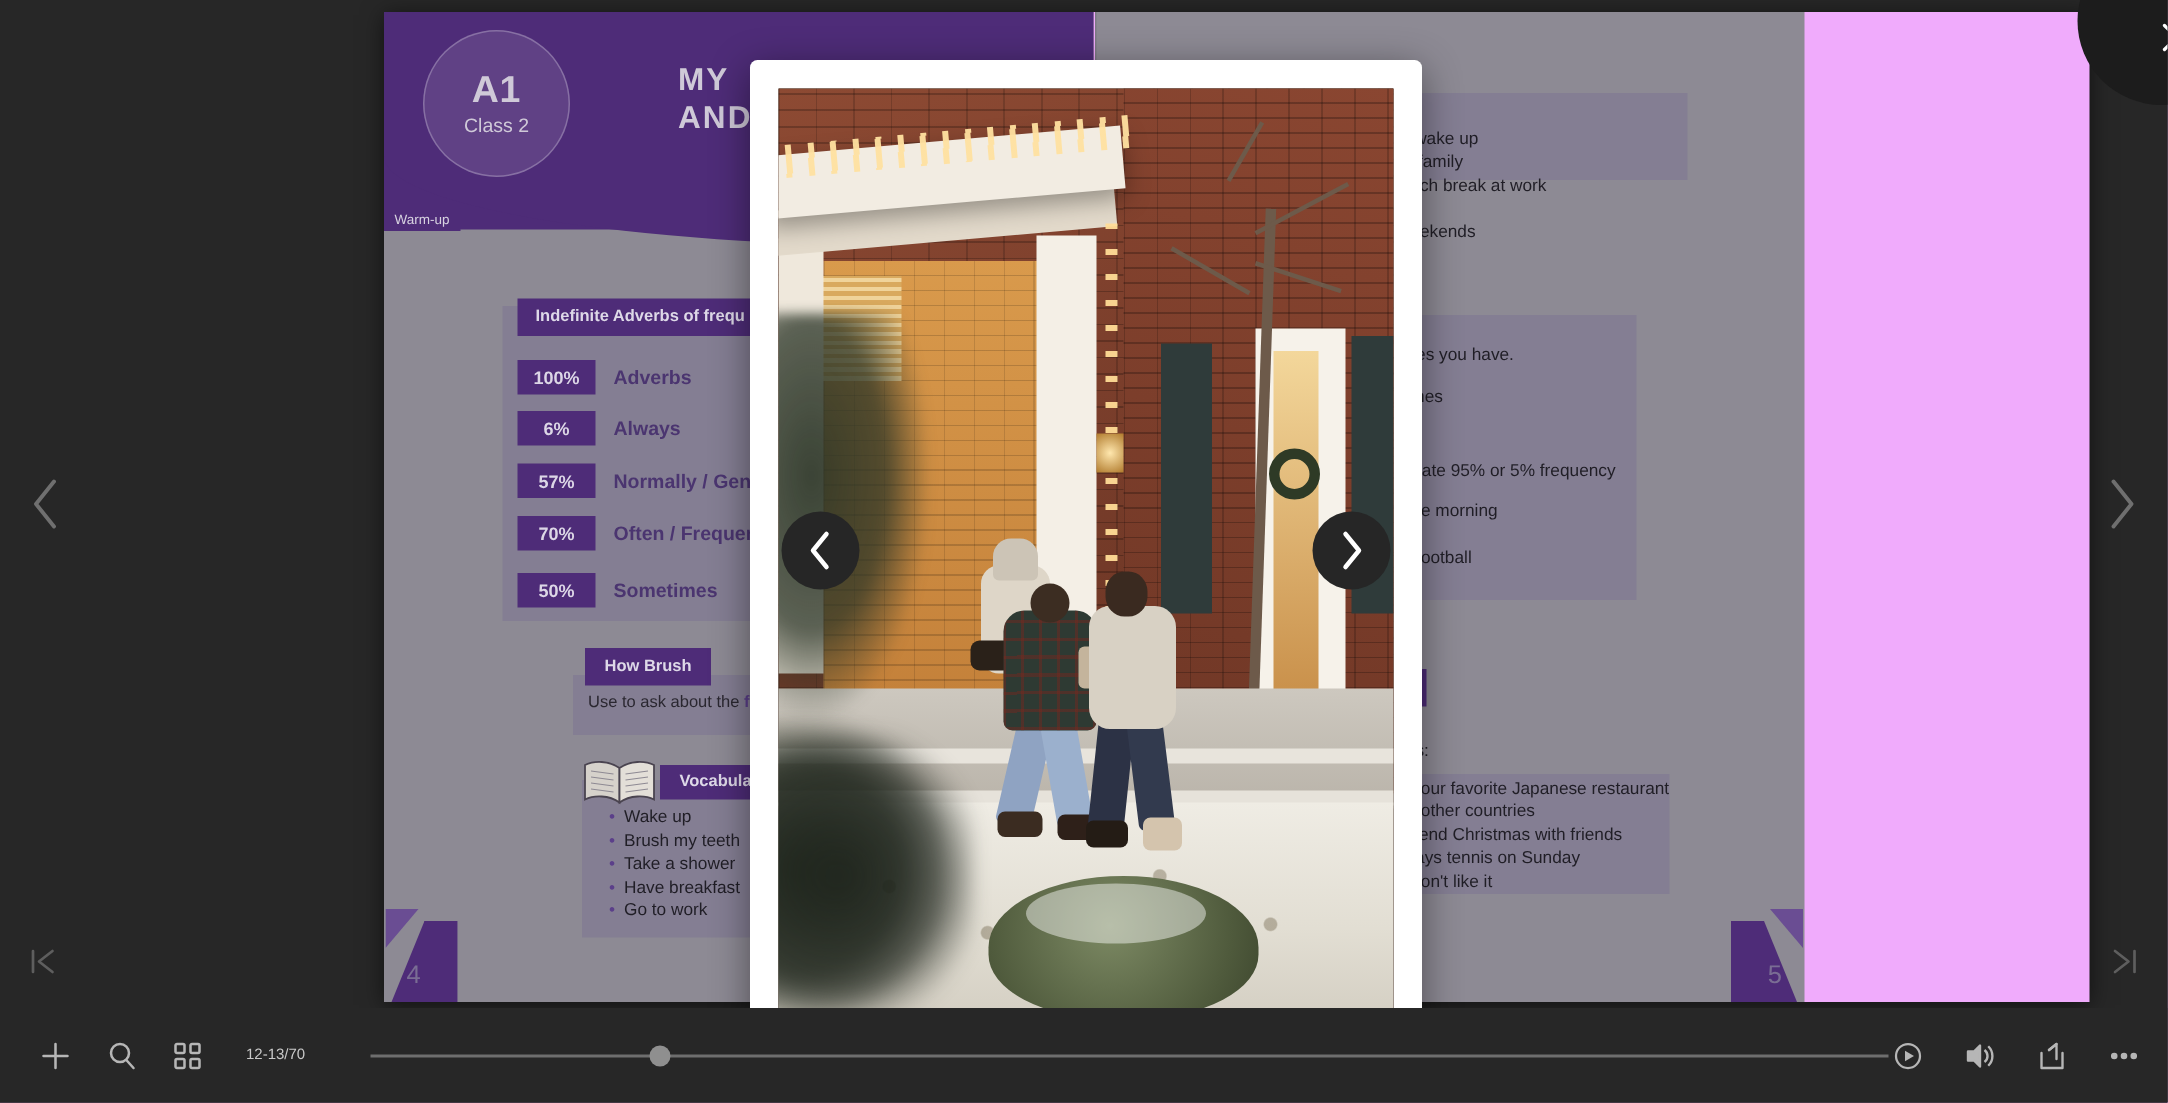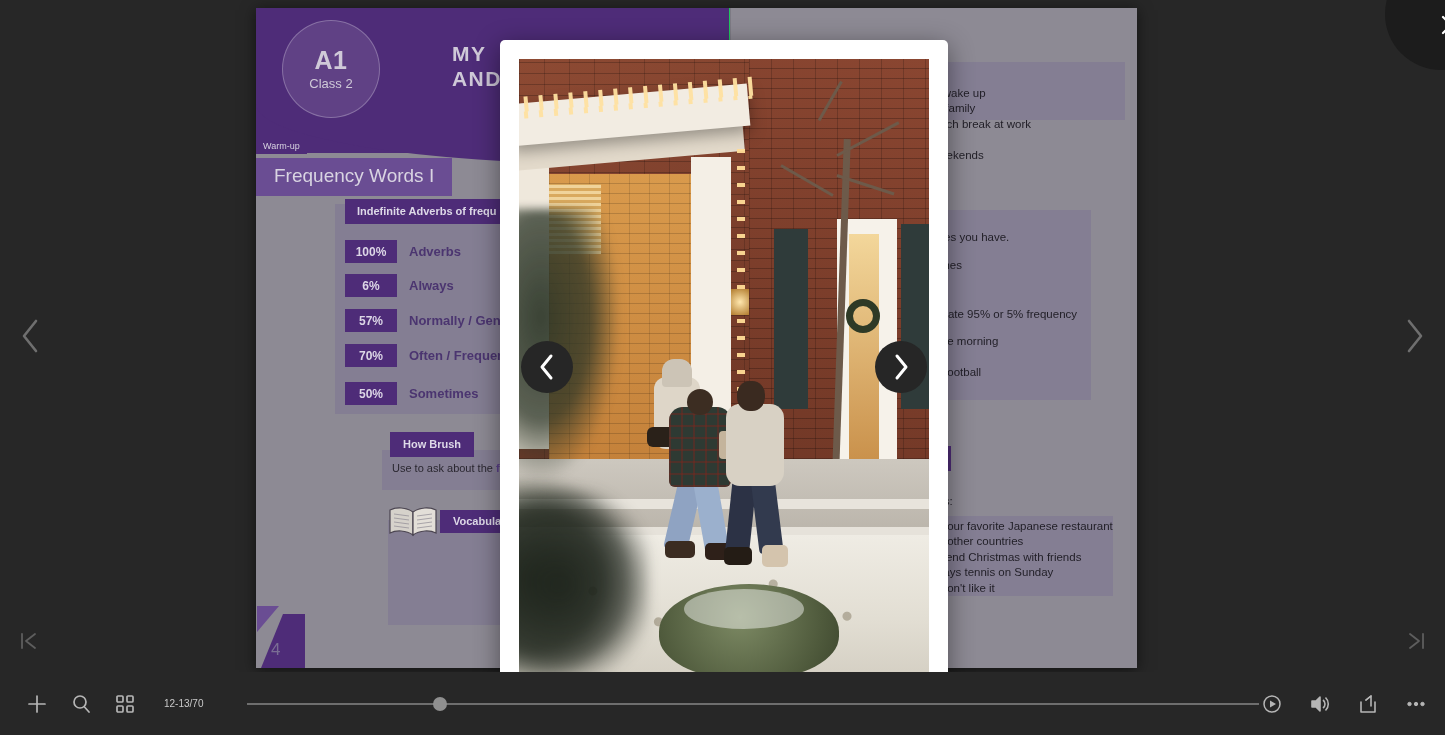--- a/index.html
+++ b/index.html
@@ -10,22 +10,22 @@
     overflow: hidden;
   }
   #app { position: relative; width: 1445px; height: 735px; background: #272727; }
 
   
   .stage { position: absolute; left: 0; top: 0; width: 1445px; height: 672px; }
 
   
   .spread {
     position: absolute; left: 256px; top: 8px;
-    width: 881px; height: 660px;
-    background: #22c55e;
+    width: 1137px; height: 660px;
+    background: #f0abfc;
     box-shadow: 0 2px 14px rgba(0,0,0,.55);
     overflow: hidden;
     padding-left: 13px;
   }
   .page { position: absolute; top: 0; height: 660px; width: 473px; overflow: hidden; }
   .page-left { left: 0; background: #8d8a94; }
   .page-right { left: 474px; background: #8d8a94; border-left: 1px solid #7d7a84; }
 
   
   .hdr {
@@ -340,21 +340,20 @@
           <div class="lvl">A1</div>
           <div class="cls">Class 2</div>
         </div>
 
         <div class="hdr-title">
           <div>MY</div>
           <div>AND</div>
         </div>
 
         <div class="tag-warmup">Warm-up</div>
-        <div class="sec-title">Frequency Words I</div>
 
         <div class="freq-card">
           <div class="freq-head">Indefinite Adverbs of frequ</div>
 
           <div class="freq-row" style="top:36px">
             <div class="freq-pct">100%</div>
             <div class="freq-word">Adverbs</div>
           </div>
           <div class="freq-row" style="top:70px">
             <div class="freq-pct">6%</div>
@@ -388,20 +387,27 @@
                 <line x1="6" y1="13" x2="21" y2="15"></line>
               <line x1="6" y1="17" x2="21" y2="19"></line>
                 <line x1="6" y1="21" x2="21" y2="23"></line>
               <line x1="29" y1="11" x2="44" y2="9"></line>
                 <line x1="29" y1="15" x2="44" y2="13"></line>
               <line x1="29" y1="19" x2="44" y2="17"></line>
                 <line x1="29" y1="23" x2="44" y2="21"></line>
             </g>
           </svg>
           <div class="vocab-head">Vocabulary</div>
+          <ul class="vocab-list">
+            <li>Wake up</li>
+            <li>Brush my teeth</li>
+            <li>Take a shower</li>
+            <li>Have breakfast</li>
+            <li>Go to work</li>
+          </ul>
         </div>
 
         <div class="corner corner-l">
           <div class="tri-a" style="left:0;top:0;border-left:22px solid #6a4d93;border-bottom:26px solid transparent;"></div>
           <div class="tri-a" style="left:4px;top:8px;border-left:22px solid transparent;border-right:22px solid #4e2c78;border-bottom:54px solid #4e2c78;border-top:0;"></div>
           <div class="pgnum" style="left:14px">4</div>
         </div>
       </div>
 
       <div class="page page-right">

